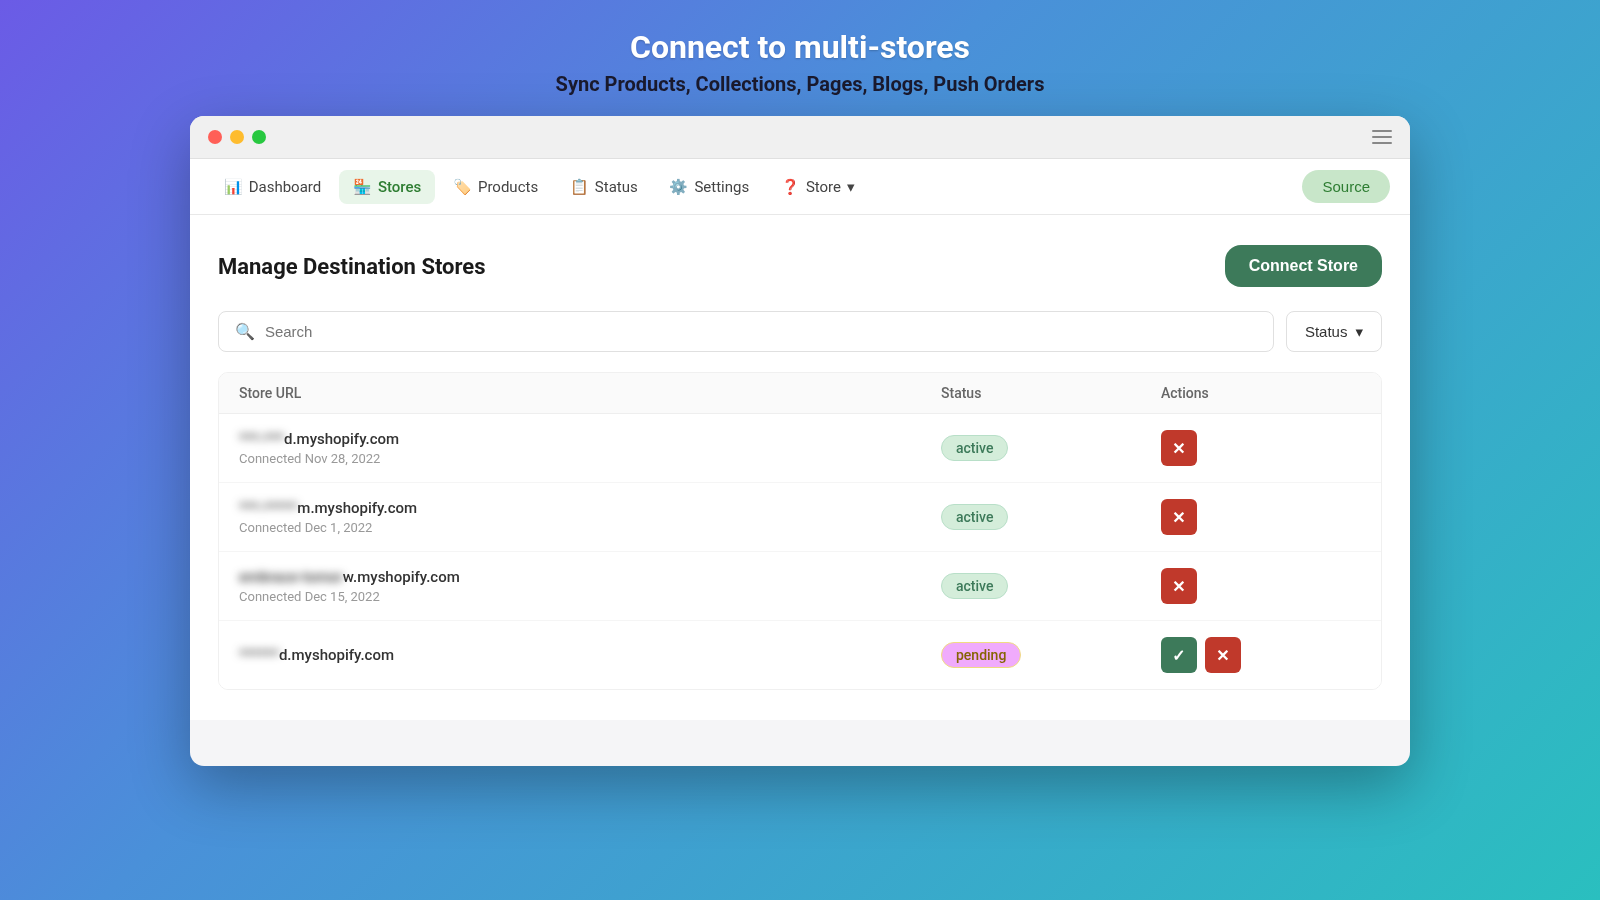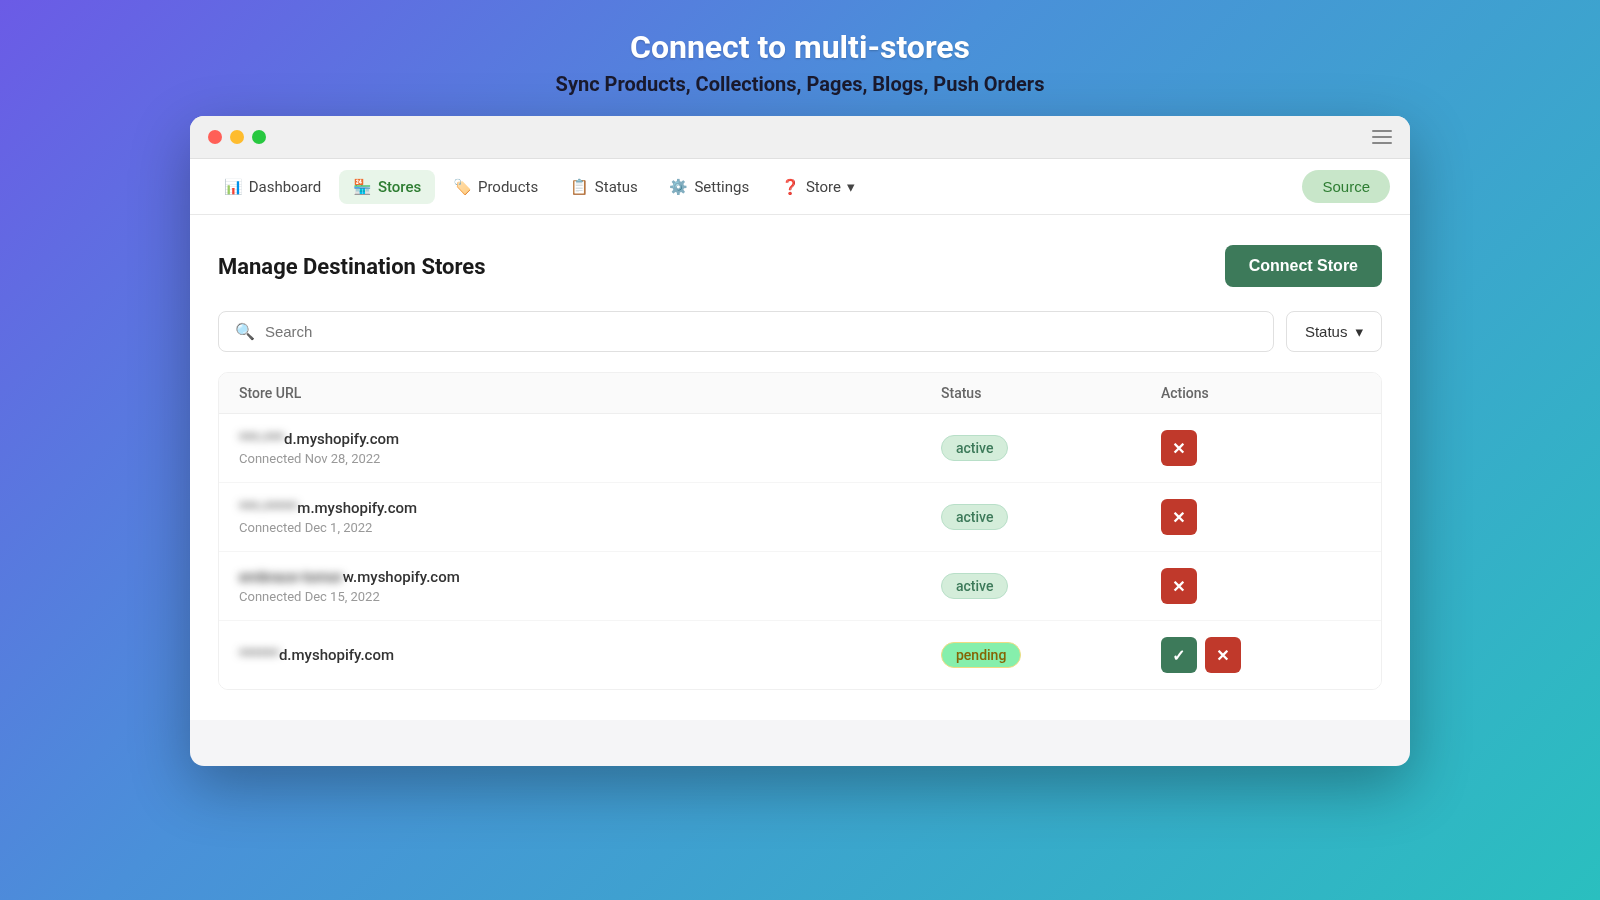--- a/index.html
+++ b/index.html
@@ -154,21 +154,21 @@
       font-size: 22px;
       font-weight: 700;
       color: #1a1a1a;
     }
 
     .connect-store-btn {
       background: #3d7a5a;
       color: #ffffff;
       border: none;
       padding: 12px 24px;
-      border-radius: 8px;
+      border-radius: 16px;
       font-size: 16px;
       font-weight: 600;
       cursor: pointer;
       transition: background 0.15s;
     }
 
     .search-filter-row {
       display: flex;
       gap: 12px;
       margin-bottom: 20px;
@@ -272,21 +272,21 @@
       font-weight: 500;
     }
 
     .status-badge.active {
       background: #d4edda;
       color: #3d7a5a;
       border: 1px solid #b8dfc8;
     }
 
     .status-badge.pending {
-      background: #86efac;
+      background: #f0abfc;
       color: #856404;
       border: 1px solid #f0dc82;
     }
 
     .actions-cell {
       display: flex;
       gap: 8px;
       align-items: center;
     }
 

